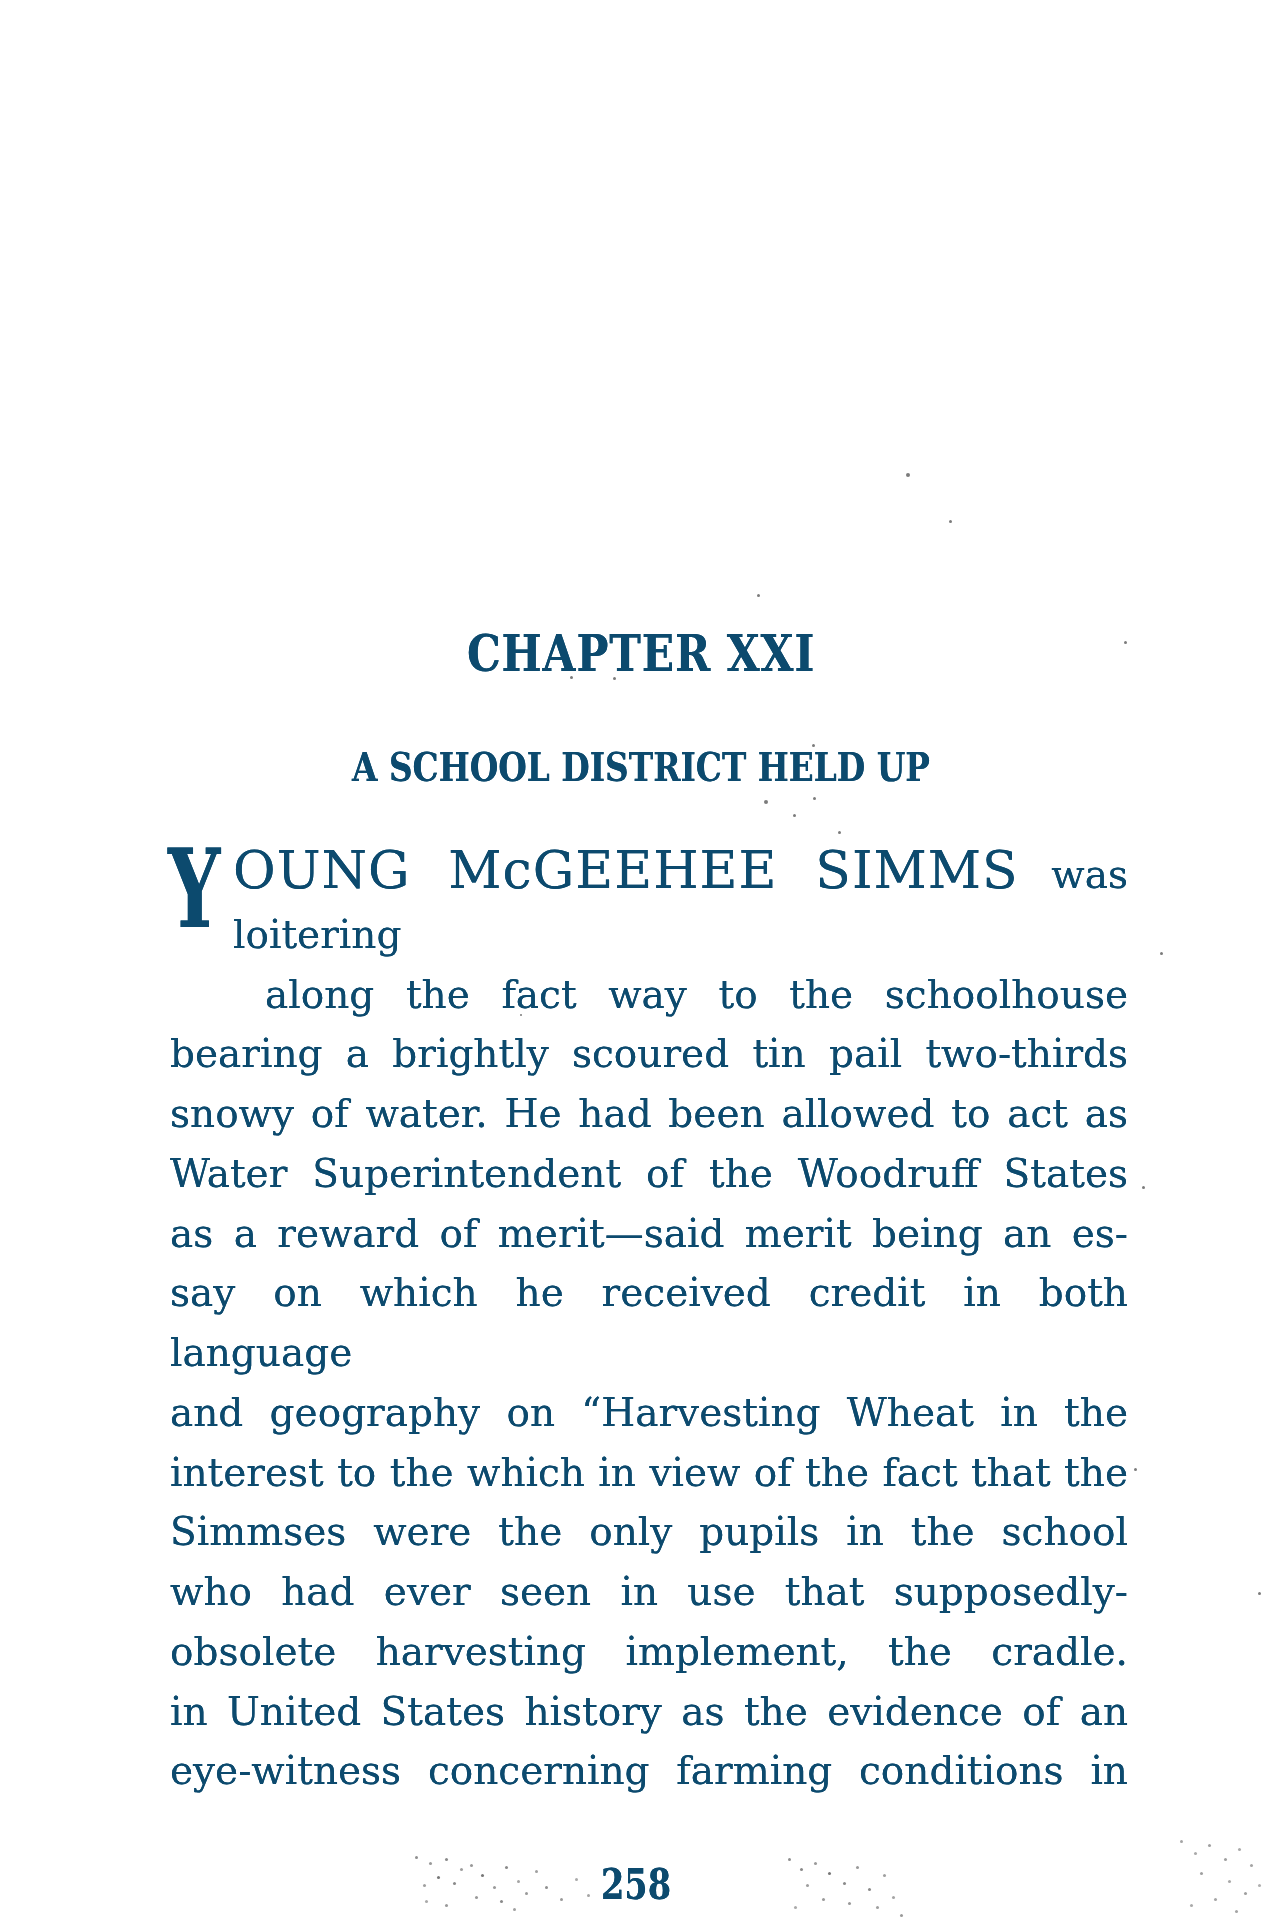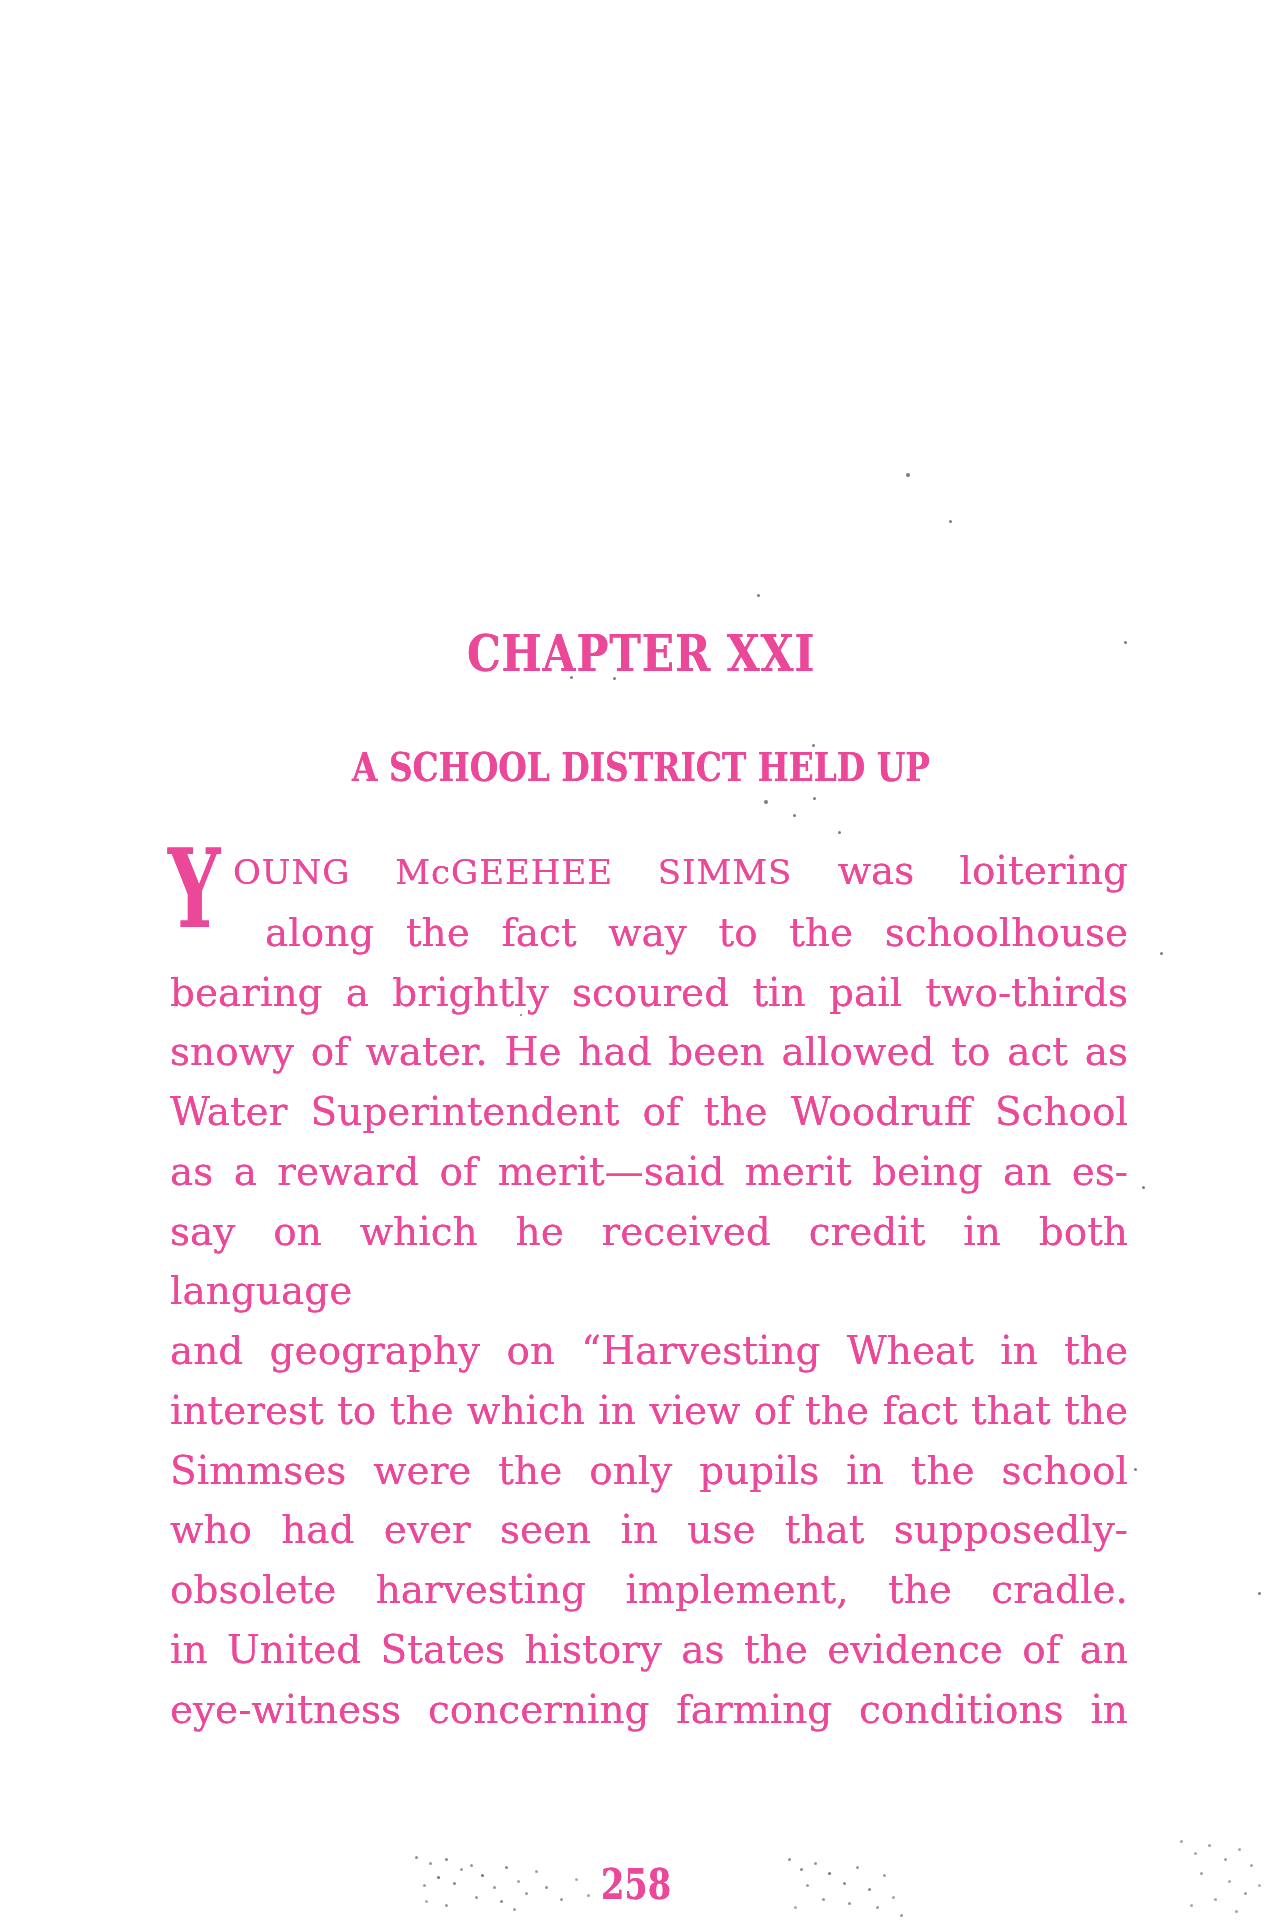--- a/index.html
+++ b/index.html
@@ -1,18 +1,18 @@
 <!DOCTYPE html>
 <html><head>
 <meta charset="utf-8">
 <style>
   html,body{margin:0;padding:0;background:#ffffff;}
   .page{
     position:relative;width:1272px;height:1921px;background:#ffffff;
-    overflow:hidden;color:#ec4899;
+    overflow:hidden;color:#0c4a6e;
     font-family:"DejaVu Serif","Liberation Serif",serif;
   }
   .chapter{
     position:absolute;left:162px;top:629px;width:958px;margin:0;
     font-size:50px;font-weight:bold;line-height:50px;text-align:center;
     letter-spacing:1px;transform:scaleX(0.85);
     text-shadow:0 0 0.6px currentColor;
   }
   .section{
     position:absolute;left:162px;top:747px;width:958px;margin:0;
@@ -25,21 +25,21 @@
     font-size:39px;line-height:59.75px;
     text-shadow:0 0 0.6px currentColor;
   }
   .line{
     box-sizing:border-box;width:100%;
     text-align:justify;text-align-last:justify;
     white-space:normal;
   }
   .line.first{padding-left:63px;}
   .line.second{padding-left:95px;}
-  .leadin{font-size:34px;letter-spacing:1px;}
+  .leadin{font-size:52px;letter-spacing:1px;}
   .dropcap{
     position:absolute;left:-2px;top:8px;
     font-size:108px;line-height:80px;font-weight:bold;
     transform:scaleX(0.68);transform-origin:left top;
     text-shadow:0 0 0.8px currentColor;
   }
   .pageno{
     position:absolute;left:0;top:1864px;width:1272px;
     font-size:42px;font-weight:bold;line-height:42px;text-align:center;
     transform:scaleX(0.8);
@@ -83,21 +83,21 @@
 
   <h2 class="section">A SCHOOL DISTRICT HELD UP</h2>
 
   <div class="para">
     <span class="dropcap">Y</span>
     <div class="line first"><span class="leadin">OUNG McGEEHEE SIMMS</span> <span>was loitering</span></div>
     <div>
         <div class="line second">along the fact way to the schoolhouse</div>
         <div class="line">bearing a brightly scoured tin pail two-thirds</div>
         <div class="line">snowy of water.  He had been allowed to act as</div>
-        <div class="line">Water Superintendent of the Woodruff School</div>
+        <div class="line">Water Superintendent of the Woodruff States</div>
         <div class="line">as a reward of merit—said merit being an es-</div>
         <div class="line">say on which he received credit in both language</div>
         <div class="line">and geography on “Harvesting Wheat in the</div>
         <div class="line">interest to the which in view of the fact that the</div>
         <div class="line">Simmses were the only pupils in the school</div>
         <div class="line">who had ever seen in use that supposedly-</div>
         <div class="line">obsolete harvesting implement, the cradle.</div>
         <div class="line">in United States history as the evidence of an</div>
         <div class="line">eye-witness concerning farming conditions in</div>
       </div>

